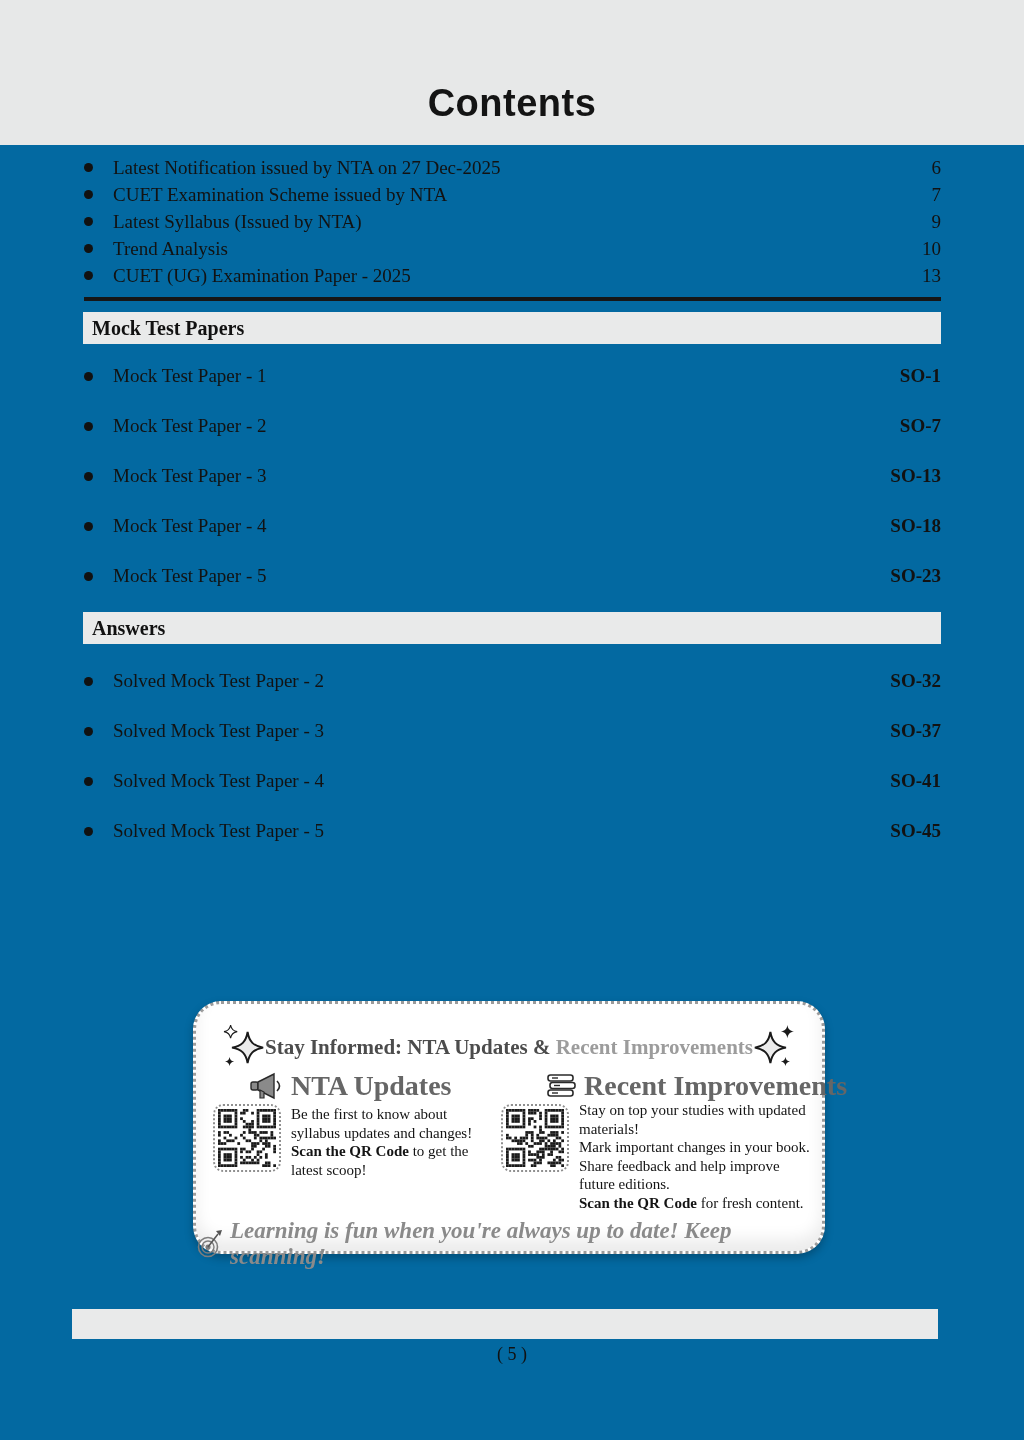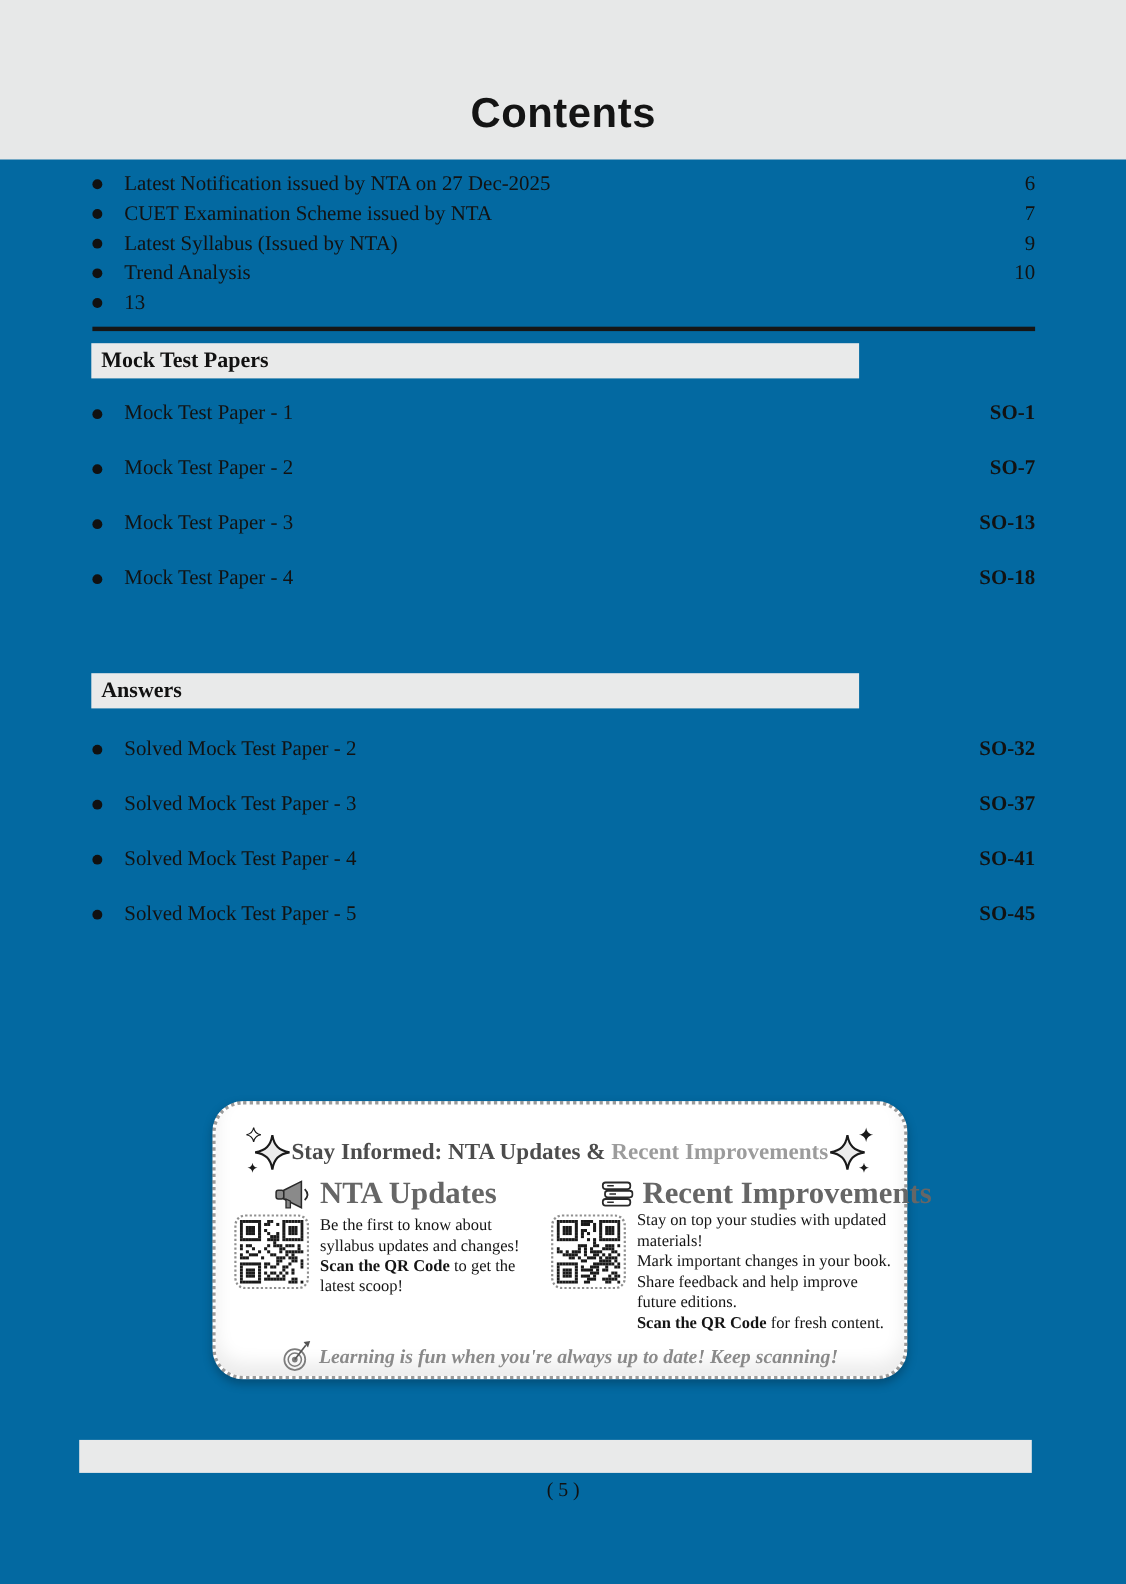--- a/index.html
+++ b/index.html
@@ -17,21 +17,21 @@
   #intro-list{top:154px;}
   .toc-row{display:flex;align-items:center;height:27px;font-size:19px;color:#121212;}
   .spaced .toc-row{height:50px;}
   .bullet{width:9px;height:9px;border-radius:50%;background:#111;margin-right:20px;flex:none;}
   .toc-label{flex:1;white-space:nowrap;}
   .toc-page{text-align:right;white-space:nowrap;}
   .toc-page.bold{font-weight:bold;}
 
   .rule{position:absolute;left:84px;top:297px;width:857px;height:4px;background:#161616;}
 
-  .bar{position:absolute;left:83px;width:698px;height:32px;background:#e9eaea;
+  .bar{position:absolute;left:83px;width:858px;height:32px;background:#e9eaea;
        display:flex;align-items:center;box-sizing:border-box;padding-left:9px;
        font-size:20px;font-weight:bold;color:#111;}
   #bar-mock{top:312px;}
   #bar-answers{top:612px;}
   #mock-list{top:351px;}
   #answers-list{top:656px;}
 
   
   .info-box{position:absolute;left:193px;top:1001px;width:632px;height:253px;box-sizing:border-box;
             border:3px dotted #9b9b9b;border-radius:28px;background:#fff;
@@ -48,21 +48,21 @@
   .qr{position:absolute;width:68px;height:68px;box-sizing:border-box;border:2px dotted #8f8f8f;
       border-radius:10px;padding:3px;background:#fff;}
   #qr-left{left:17px;top:100px;}
   #qr-right{left:305px;top:100px;}
   .body-text{position:absolute;font-size:15px;line-height:18.5px;color:#141414;}
   #body-left{left:95px;top:101px;}
   #body-right{left:383px;top:97px;}
   .body-text div{white-space:nowrap;}
   .b{font-weight:bold;}
   .box-footer{position:absolute;left:0;top:214px;width:100%;display:flex;justify-content:center;
-              align-items:center;gap:6px;color:#8a8a8a;font-style:italic;font-weight:bold;font-size:18px;}
+              align-items:center;gap:6px;color:#8a8a8a;font-style:italic;font-weight:bold;font-size:23px;}
 
   
   .bottom-bar{position:absolute;left:72px;top:1309px;width:866px;height:30px;background:#e9eaea;}
   .page-num{position:absolute;left:0;top:1344px;width:100%;text-align:center;
             font-size:18px;color:#111;}
   svg{display:block;}
 </style>
 </head>
 <body>
 
@@ -88,20 +88,21 @@
       <span class="toc-label">Latest Syllabus (Issued by NTA)</span>
       <span class="toc-page">9</span>
     </div>
     <div class="toc-row">
       <span class="bullet"></span>
       <span class="toc-label">Trend Analysis</span>
       <span class="toc-page">10</span>
     </div>
     <div class="toc-row">
       <span class="bullet"></span>
+      <span class="toc-label">CUET (UG) Examination Paper - 2025</span>
       <span class="toc-page">13</span>
     </div>
   </div>
 
   <div class="rule"></div>
 
   <div class="bar" id="bar-mock">
     <span>Mock Test Papers</span>
   </div>
 
@@ -118,20 +119,25 @@
     </div>
     <div class="toc-row">
       <span class="bullet"></span>
       <span class="toc-label">Mock Test Paper - 3</span>
       <span class="toc-page bold">SO-13</span>
     </div>
     <div class="toc-row">
       <span class="bullet"></span>
       <span class="toc-label">Mock Test Paper - 4</span>
       <span class="toc-page bold">SO-18</span>
+    </div>
+    <div class="toc-row">
+      <span class="bullet"></span>
+      <span class="toc-label">Mock Test Paper - 5</span>
+      <span class="toc-page bold">SO-23</span>
     </div>
   </div>
 
   <div class="bar" id="bar-answers">
     <span>Answers</span>
   </div>
 
   <div class="toc-list spaced" id="answers-list">
     <div class="toc-row">
       <span class="bullet"></span>

